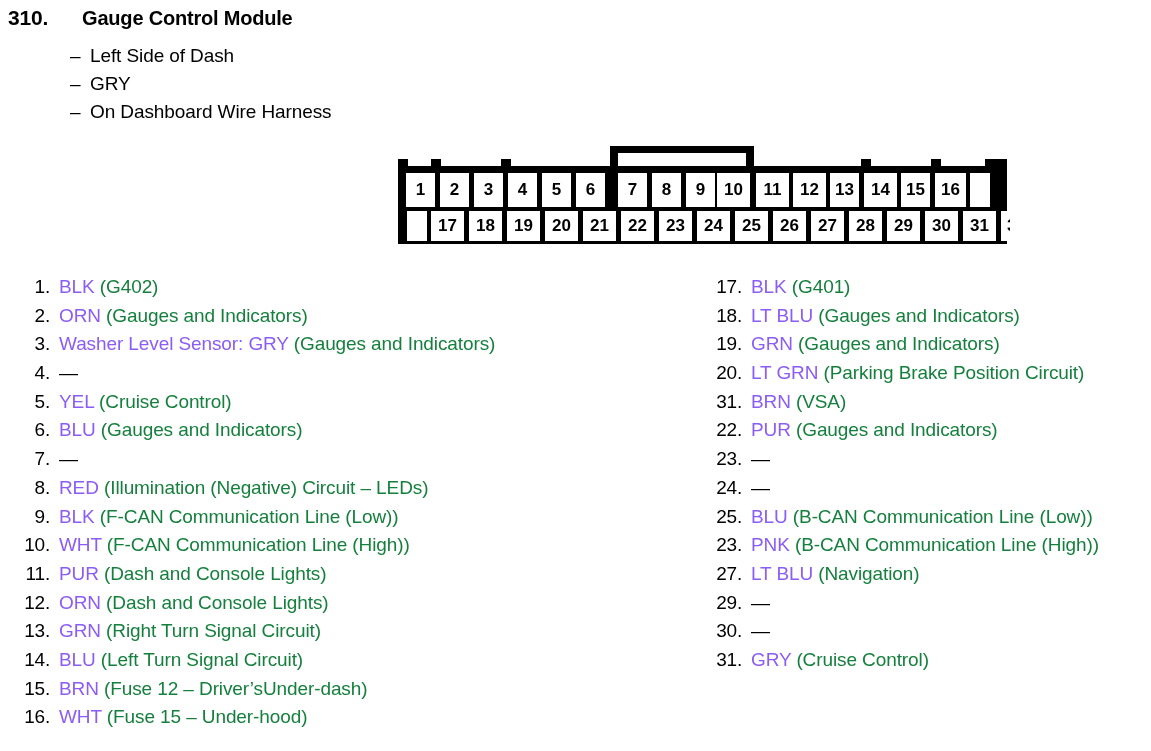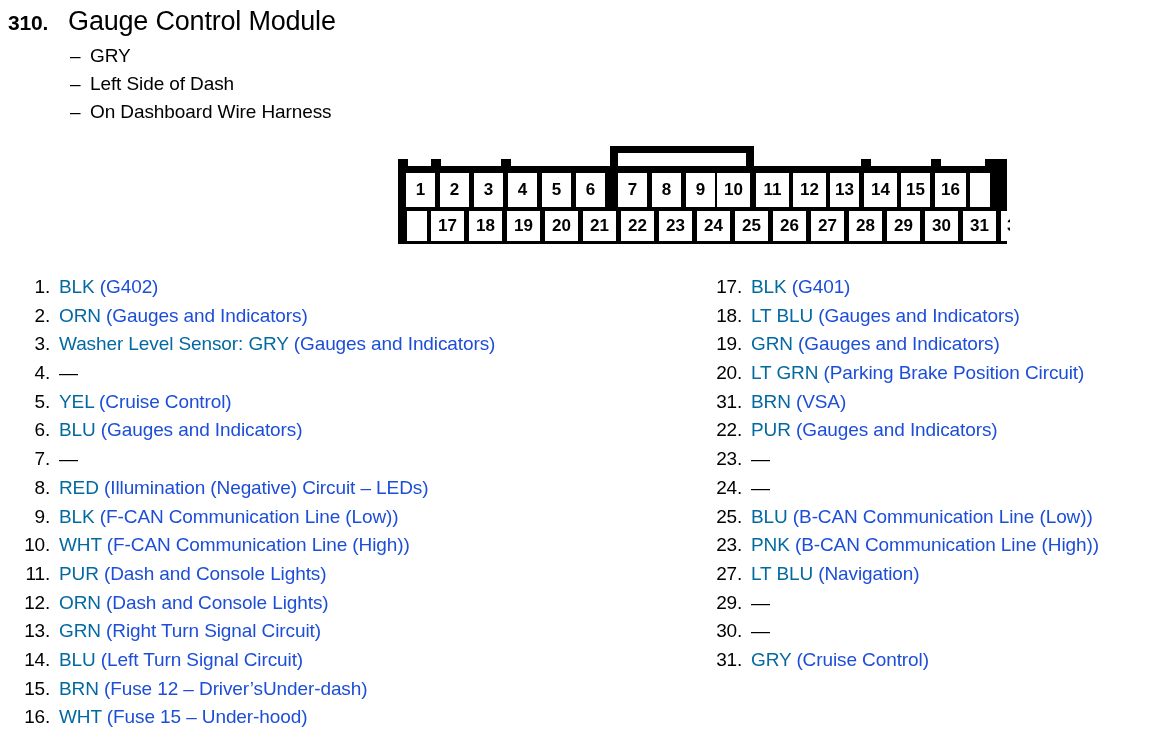--- a/index.html
+++ b/index.html
@@ -29,23 +29,23 @@
     left: 8px;
     top: 6px;
     white-space: nowrap;
   }
   .title-num {
     font-size: 21px;
     font-weight: bold;
     letter-spacing: -0.2px;
   }
   .title-text {
-    font-size: 27px;
-    font-weight: normal;
-    margin-left: 20px;
+    font-size: 20px;
+    font-weight: bold;
+    margin-left: 34px;
     letter-spacing: -0.2px;
   }
   .sub-list {
     position: absolute;
     left: 70px;
     top: 42px;
   }
   .sub-item {
     font-size: 19px;
     line-height: 28px;
@@ -96,40 +96,40 @@
     color: #000000;
     flex: 0 0 auto;
     letter-spacing: -0.2px;
   }
   .pin-desc {
     margin-left: 9px;
     font-size: 19px;
     letter-spacing: -0.1px;
   }
   .wire {
-    color: #0369a1;
+    color: #8b5cf6;
   }
   .circuit {
-    color: #1d4ed8;
+    color: #15803d;
     text-align: center;
   }
   .emptyline {
     color: #000000;
   }
 </style>
 </head>
 <body>
 
 <div class="header">
   <div class="title-row">
     <span class="title-num">310.</span><span class="title-text">Gauge Control Module</span>
   </div>
   <div class="sub-list">
+    <div class="sub-item"><span class="sub-dash">–</span><span>Left Side of Dash</span></div>
     <div class="sub-item"><span class="sub-dash">–</span><span>GRY</span></div>
-    <div class="sub-item"><span class="sub-dash">–</span><span>Left Side of Dash</span></div>
     <div class="sub-item"><span class="sub-dash">–</span><span>On Dashboard Wire Harness</span></div>
   </div>
 </div>
 
 <div class="connector">
   <svg class="conn-svg" width="615" height="115" viewBox="0 0 615 115" xmlns="http://www.w3.org/2000/svg">
 
     <g>
 
       <rect x="3" y="24" width="609" height="78" fill="#000000"></rect>

